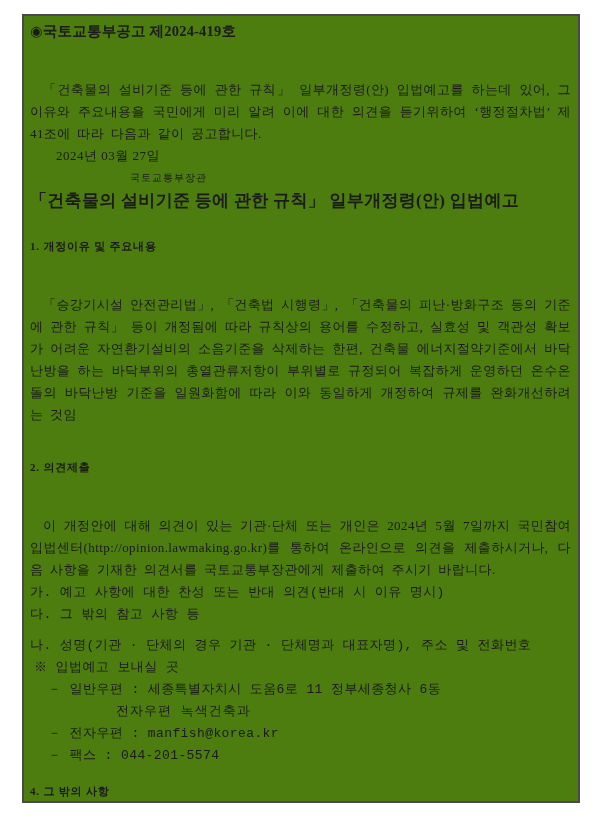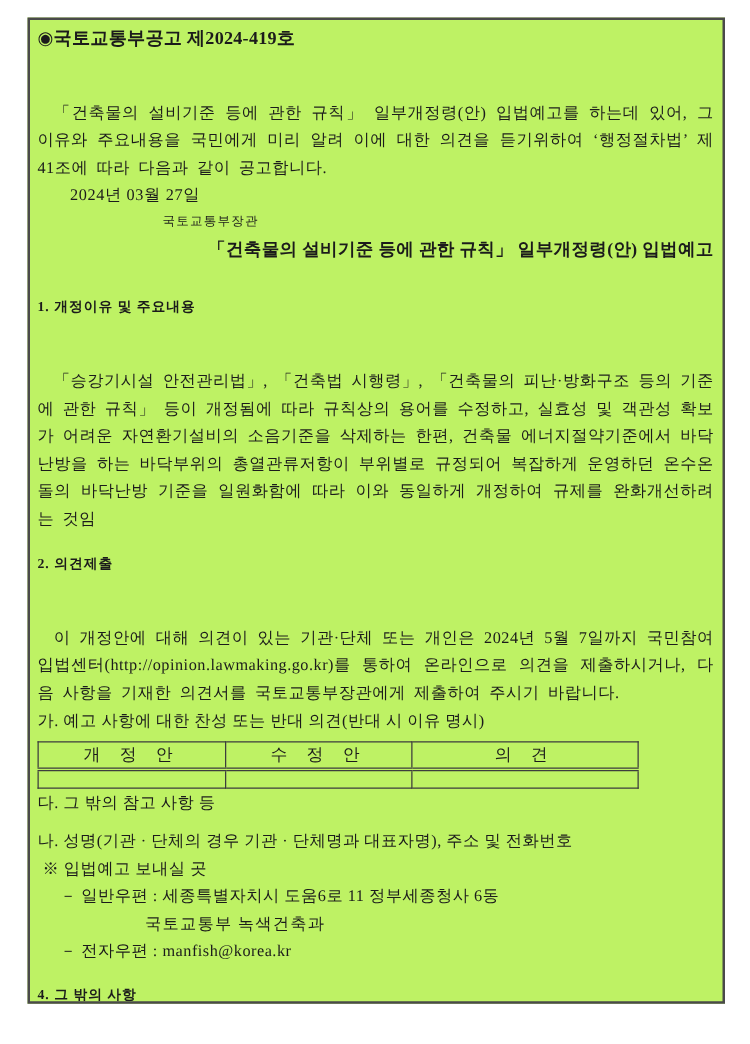--- a/index.html
+++ b/index.html
@@ -7,21 +7,21 @@
     width: 600px; height: 835px;
     background: #ffffff;
     font-family: "Liberation Serif", "DejaVu Serif", serif;
     color: #1b1b1b;
   }
   .doc-box {
     position: absolute;
     left: 22px; top: 14px;
     width: 558px; height: 789px;
     border: 2px solid #4a4a4a;
-    background: #bef264;
+    background: #4d7c0f;
     padding: 4px 7px 4px 6px;
     overflow: hidden;
   }
   .notice-no {
     font-size: 14.5px;
     font-weight: bold;
     line-height: 22px;
     letter-spacing: 0.2px;
   }
   p.body-par {
@@ -36,34 +36,35 @@
   .intro { margin-top: 4px; }
   .date-line {
     font-size: 13px; line-height: 22px;
     padding-left: 26px; letter-spacing: 0.5px;
   }
   .issuer-line {
     font-size: 10px; line-height: 22px;
     padding-left: 100px; letter-spacing: 1px;
   }
   .main-title {
-    font-size: 14px; font-weight: bold;
-    line-height: 24px; text-align: right;
+    font-size: 17px; font-weight: bold;
+    line-height: 24px; text-align: left;
     letter-spacing: 0.3px;
   }
   .sec-heading {
     font-size: 11px; font-weight: bold;
     line-height: 22px; letter-spacing: 0.8px;
   }
   .s1-heading { margin-top: 22px; }
-  .s2-heading { margin-top: 14px; }
+  .s2-heading { margin-top: 30px; }
   .s4-heading { margin-top: 13px; }
   .sub-line {
     font-size: 13px; line-height: 22px;
     letter-spacing: 0.4px;
+    font-family: Liberation Mono, monospace;
   }
   .ga-line { margin-top: 1px; }
   .na-line { margin-top: 9px; }
   .note-line { padding-left: 4px; }
   .dash-line { padding-left: 18px; }
   .mail2-line { padding-left: 86px; letter-spacing: 1px; }
   table.opinion-table {
     margin-top: 5px;
     width: 480px;
     border-collapse: collapse;
@@ -99,51 +100,31 @@
   <div class="sec-heading s1-heading">1. 개정이유 및 주요내용</div>
 
   <p class="body-par">「승강기시설 안전관리법」, 「건축법 시행령」, 「건축물의 피난·방화구조 등의 기준에 관한 규칙」 등이 개정됨에 따라 규칙상의 용어를 수정하고, 실효성 및 객관성 확보가 어려운 자연환기설비의 소음기준을 삭제하는 한편, 건축물 에너지절약기준에서 바닥난방을 하는 바닥부위의 총열관류저항이 부위별로 규정되어 복잡하게 운영하던 온수온돌의 바닥난방 기준을 일원화함에 따라 이와 동일하게 개정하여 규제를 완화개선하려는 것임</p>
 
   <div class="sec-heading s2-heading">2. 의견제출</div>
 
   <p class="body-par">이 개정안에 대해 의견이 있는 기관·단체 또는 개인은 2024년 5월 7일까지 국민참여입법센터(http://opinion.lawmaking.go.kr)를 통하여 온라인으로 의견을 제출하시거나, 다음 사항을 기재한 의견서를 국토교통부장관에게 제출하여 주시기 바랍니다.</p>
 
   <div class="sub-line ga-line">가. 예고 사항에 대한 찬성 또는 반대 의견(반대 시 이유 명시)</div>
 
-  <table class="opinion-table">
-    <colgroup>
-      <col class="col1">
-        <col class="col2">
-        <col class="col3">
-    </colgroup>
-    <thead>
-      <tr>
-        <th>개 정 안</th>
-        <th>수 정 안</th>
-        <th>의 견</th>
-      </tr>
-    </thead>
-    <tbody>
-      <tr>
-        <td></td>
-        <td></td>
-        <td></td>
-      </tr>
-    </tbody>
-  </table>
 
   <div class="sub-line">다. 그 밖의 참고 사항 등</div>
 
   <div class="sub-line na-line">나. 성명(기관 · 단체의 경우 기관 · 단체명과 대표자명), 주소 및 전화번호</div>
 
   <div class="sub-line note-line">※ 입법예고 보내실 곳</div>
 
   <div class="sub-line dash-line">－ 일반우편 : 세종특별자치시 도움6로 11 정부세종청사 6동</div>
 
-  <div class="sub-line mail2-line">국토교통부 녹색건축과</div>
+  <div class="sub-line mail2-line">전자우편 녹색건축과</div>
 
   <div class="sub-line dash-line">－ 전자우편 : manfish@korea.kr</div>
 
+  <div class="sub-line dash-line">－ 팩스 : 044-201-5574</div>
 
   <div class="sec-heading s4-heading">4. 그 밖의 사항</div>
 
 
 </div>
 
 </body></html>

